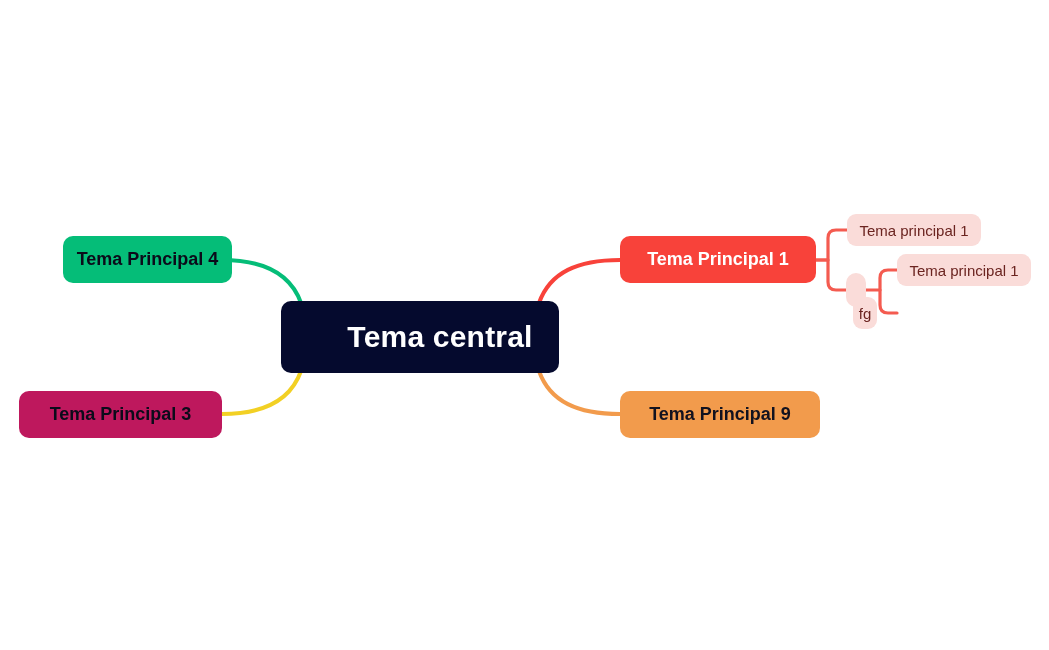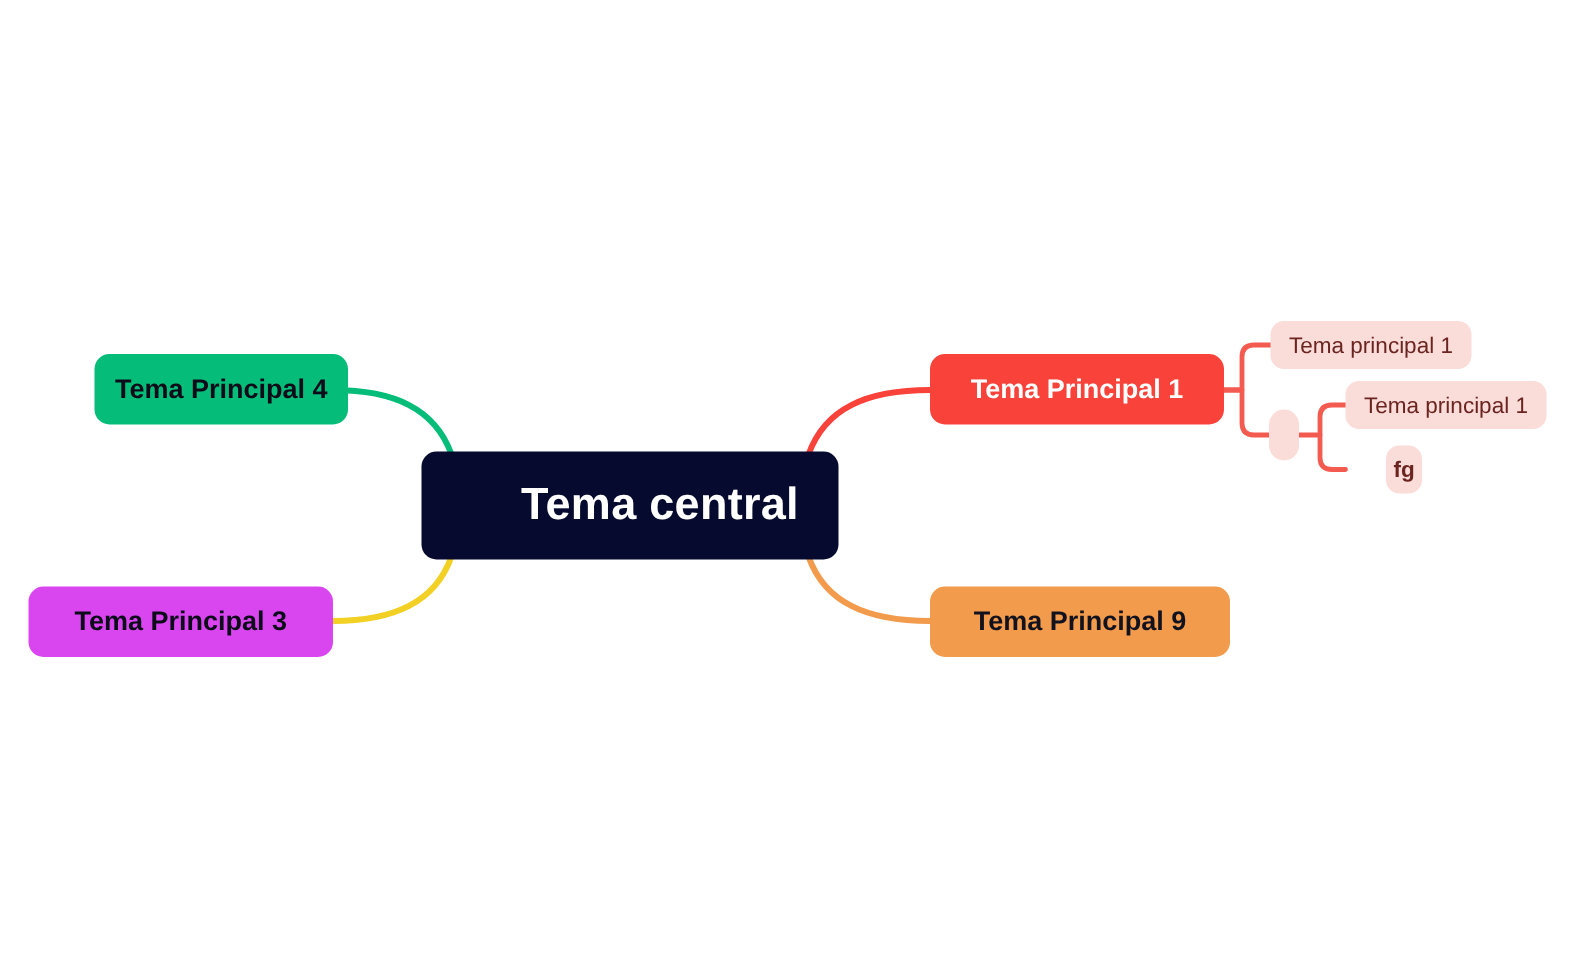--- a/index.html
+++ b/index.html
@@ -62,21 +62,21 @@
     top: 236px;
     width: 169px;
     background: #05bd78;
     color: #0b0b1a;
     margin-left: 44px;
   }
   #node-main-3 {
     left: 19px;
     top: 391px;
     width: 203px;
-    background: #d946ef;
+    background: #be185d;
     color: #0b0b1a;
   }
   #node-main-1 {
     left: 620px;
     top: 236px;
     width: 196px;
     background: #f8423a;
     color: #ffffff;
   }
   #node-main-2 {
@@ -109,24 +109,23 @@
     height: 34px;
     border-radius: 10px;
     padding: 0;
   }
   #node-sub-2 {
     left: 897px;
     top: 254px;
     width: 134px;
   }
   #node-sub-3 {
-    left: 924px;
+    left: 853px;
     top: 297px;
     width: 16px;
-    font-weight: bold;
   }
 </style>
 </head>
 <body>
 
 <div id="canvas">
 
   <svg id="connectors" viewBox="0 0 1049 650" width="1049" height="650" fill="none">
 
     <path d="M 222 260 C 262 260 290 272 301 303" stroke="#05bd78" stroke-width="4" fill="none" stroke-linecap="round"></path>

